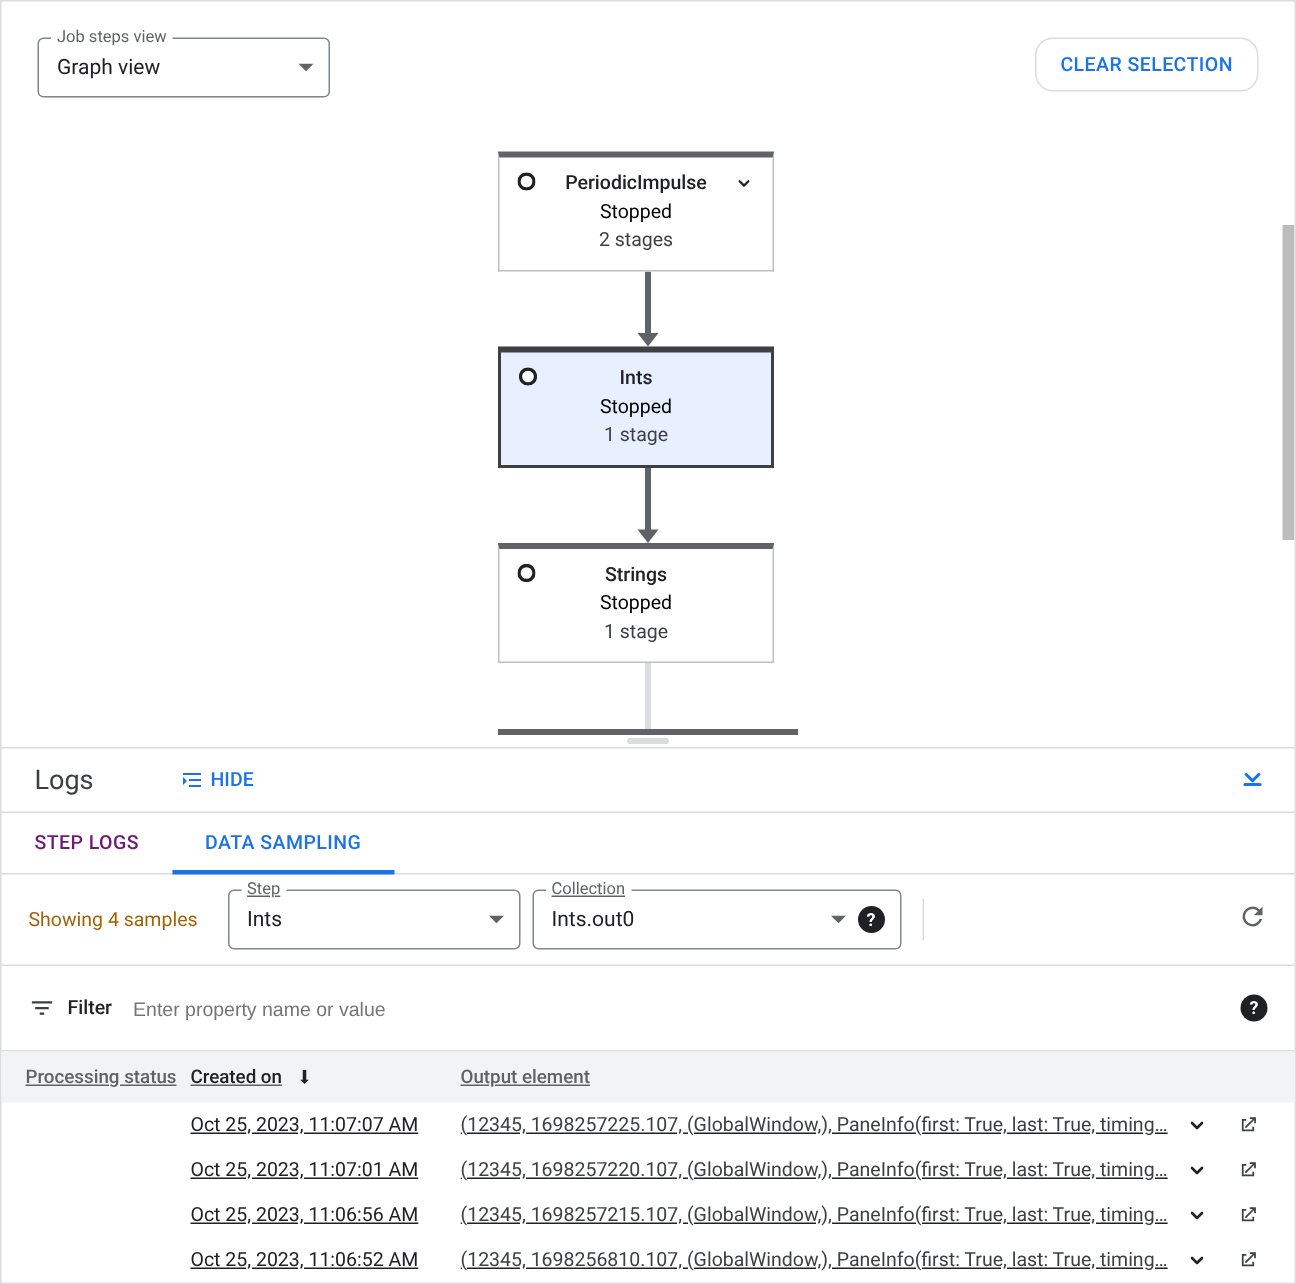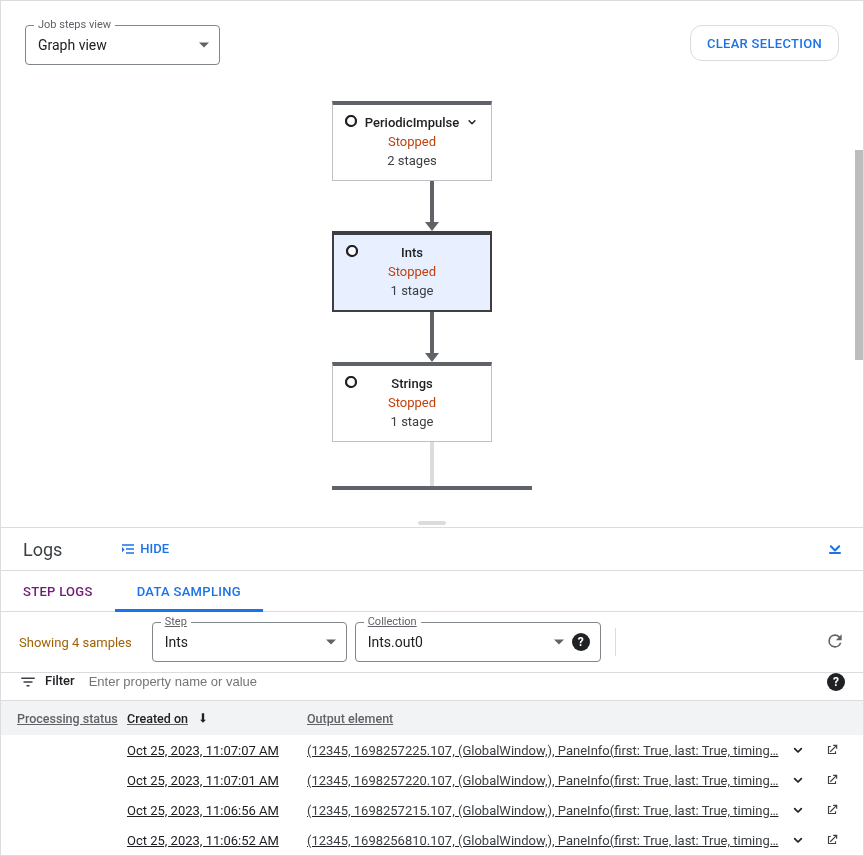--- a/index.html
+++ b/index.html
@@ -86,21 +86,21 @@
     border-radius: 0;
   }
   .graph-inner {
     position: absolute;
     left: 50%;
     top: 36px;
     width: 200px;
     margin-left: -100px;
   }
   .node {
-    width: 160px;
+    width: 184px;
     border: 1px solid #bdc1c6;
     border-top: 4px solid #5f6368;
     background: #fff;
     padding: 10px 12px 12px 12px;
     position: relative;
     text-align: center;
   }
   .node.selected {
     background: #e8efff;
     border: 2px solid #3c4043;
@@ -109,21 +109,21 @@
   .node .status-dot {
     position: absolute;
     left: 12px; top: 10px;
   }
   .status-dot svg { display: block; }
   .node .chev {
     position: absolute;
     right: 12px; top: 10px;
   }
   .node-title { font-weight: 500; font-size: 13px; }
-  .node-sub { color: #c2410c; font-size: 13px; margin-top: 4px; }
+  .node-sub { color: #000000; font-size: 13px; margin-top: 4px; }
   .edge {
     width: 4px;
     background: #5f6368;
     margin: 0 auto;
   }
   .edge.faded { background: #dadce0; }
   .arrowhead {
     width: 0; height: 0;
     border-left: 7px solid transparent;
     border-right: 7px solid transparent;
@@ -153,20 +153,21 @@
     height: 42px;
     padding: 0 18px 0 22px;
   }
   .logs-title { font-size: 18px; color: #3c4043; flex: 0 0 auto; }
   .hide-btn {
     color: #1a73e8;
     font-weight: 500;
     font-size: 13px;
     margin-left: 58px;
     display: flex;
+    align-items: center;
     gap: 4px;
     cursor: pointer;
   }
   .spacer { flex: 1 1 auto; }
   .collapse-icon { color: #1a73e8; cursor: pointer; }
   
   .tabs {
     display: flex;
     border-top: 1px solid #dadce0;
     border-bottom: 1px solid #dadce0;
@@ -252,23 +253,23 @@
     margin: 0 6px;
   }
   .refresh-btn {
     margin-left: auto;
     cursor: pointer;
     color: #5f6368;
   }
   
   .filter-row {
     display: flex;
-    align-items: flex-start;
+    align-items: center;
     padding: 0 18px;
-    height: 29px;
+    height: 58px;
     border-top: 1px solid #dadce0;
     border-bottom: 1px solid #dadce0;
   }
   .filter-label { font-weight: 500; font-size: 13px; margin-left: 8px; margin-right: 12px; }
   .filter-input {
     border: none;
     outline: none;
     font-size: 13px;
     color: #5f6368;
     flex: 1;

